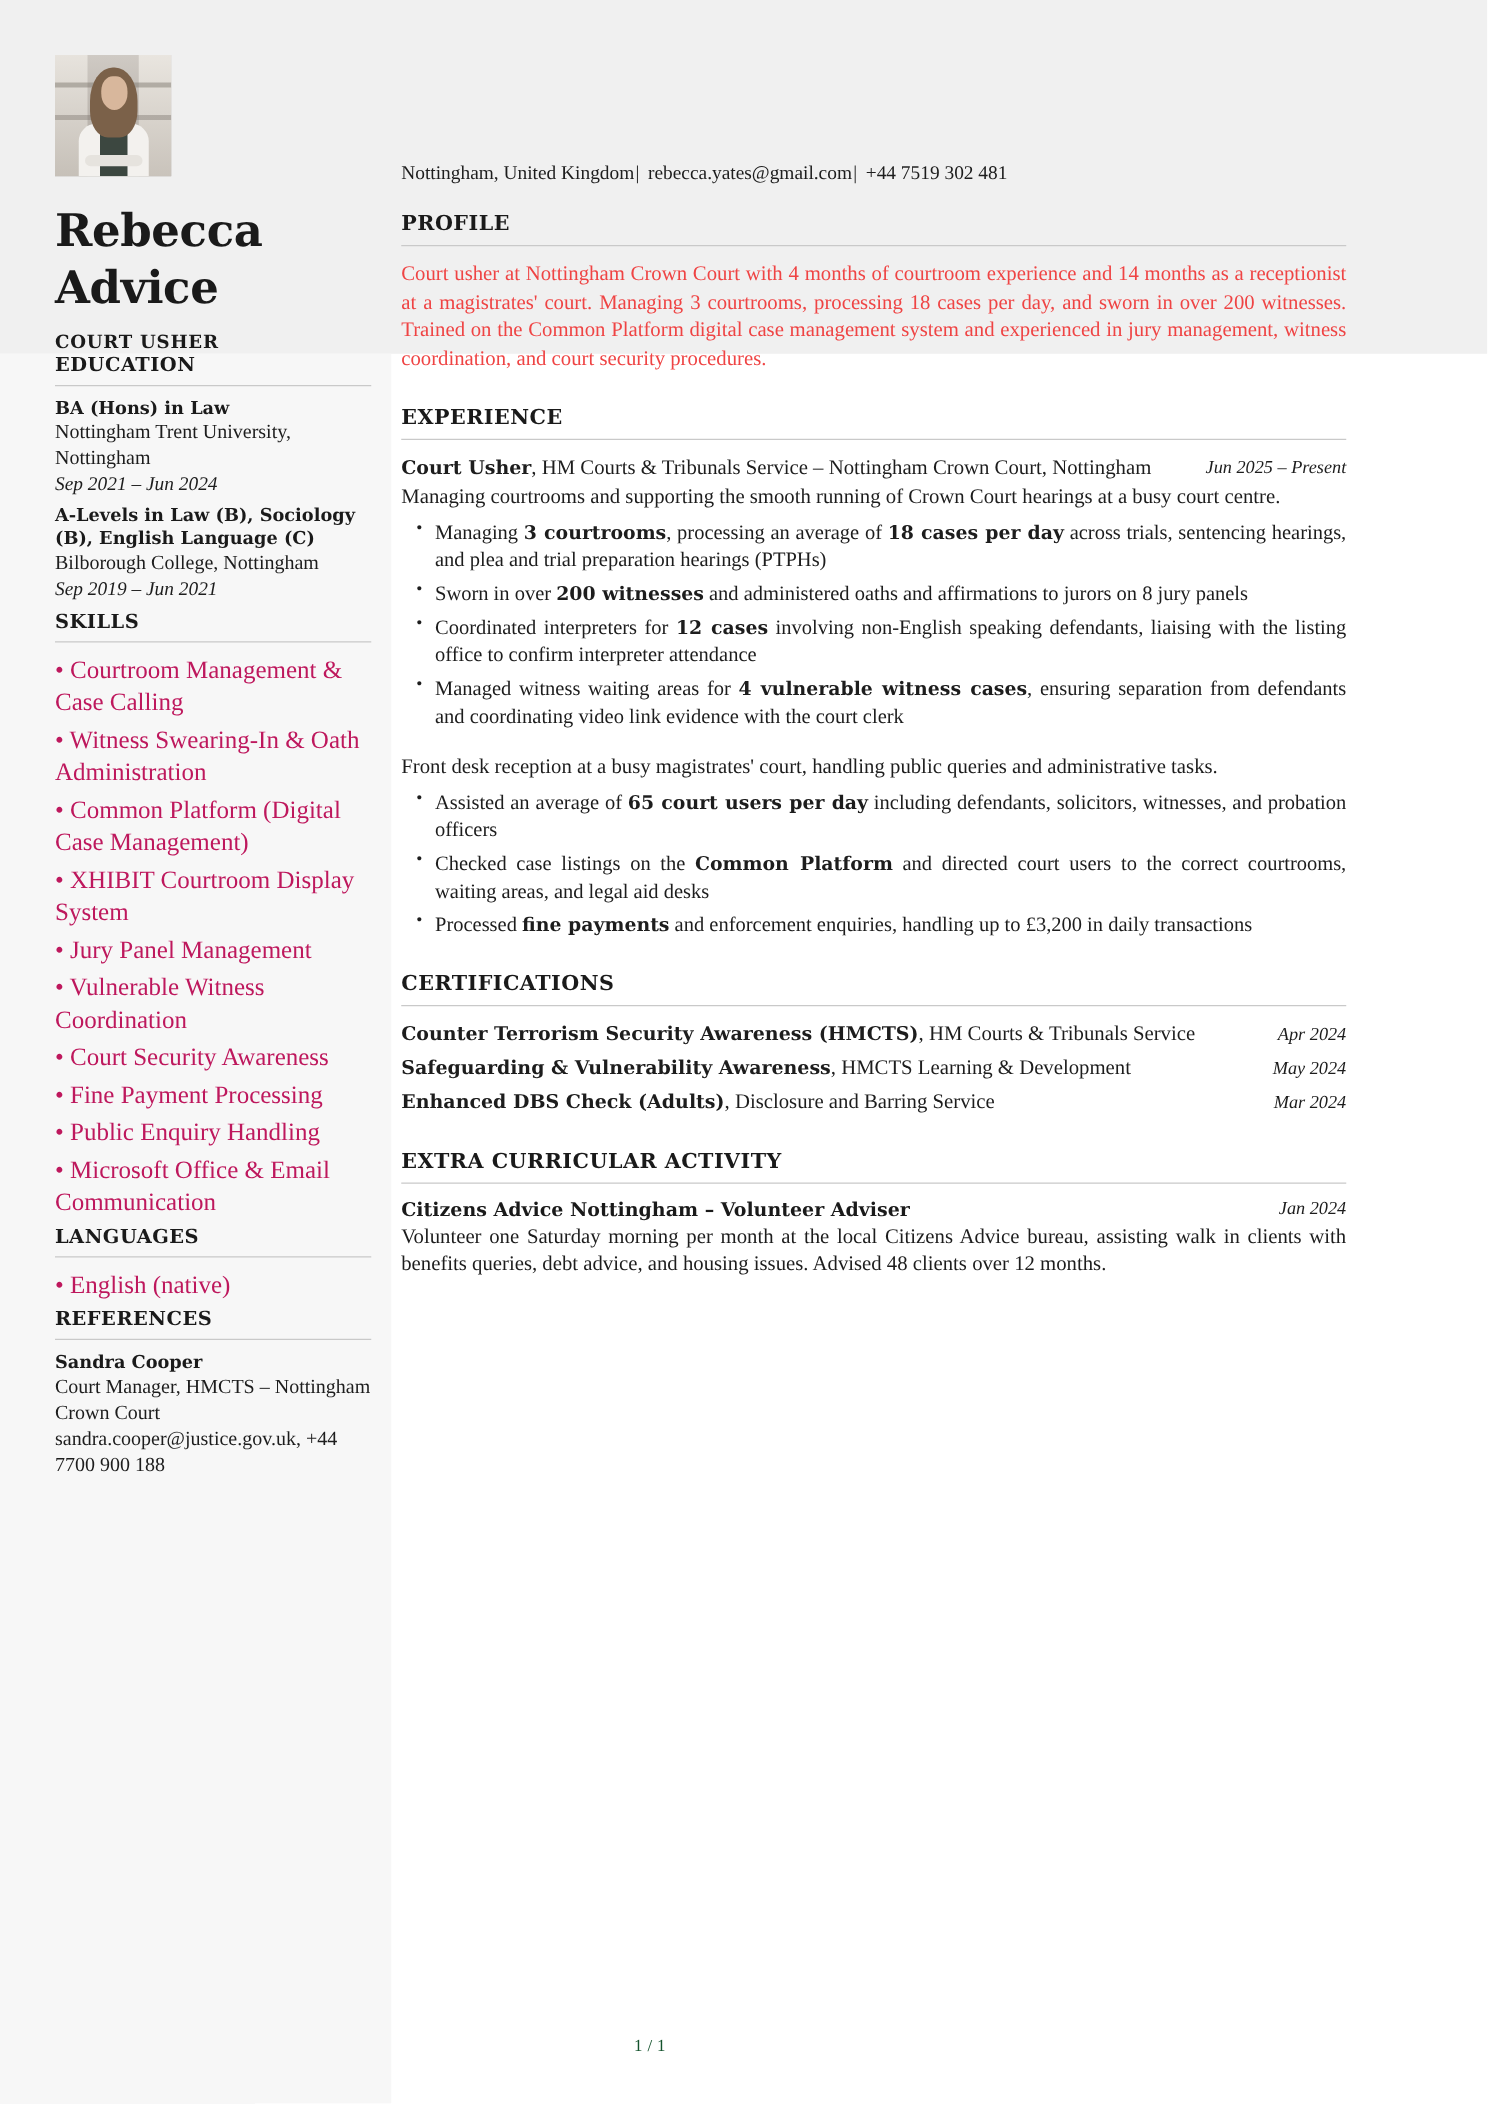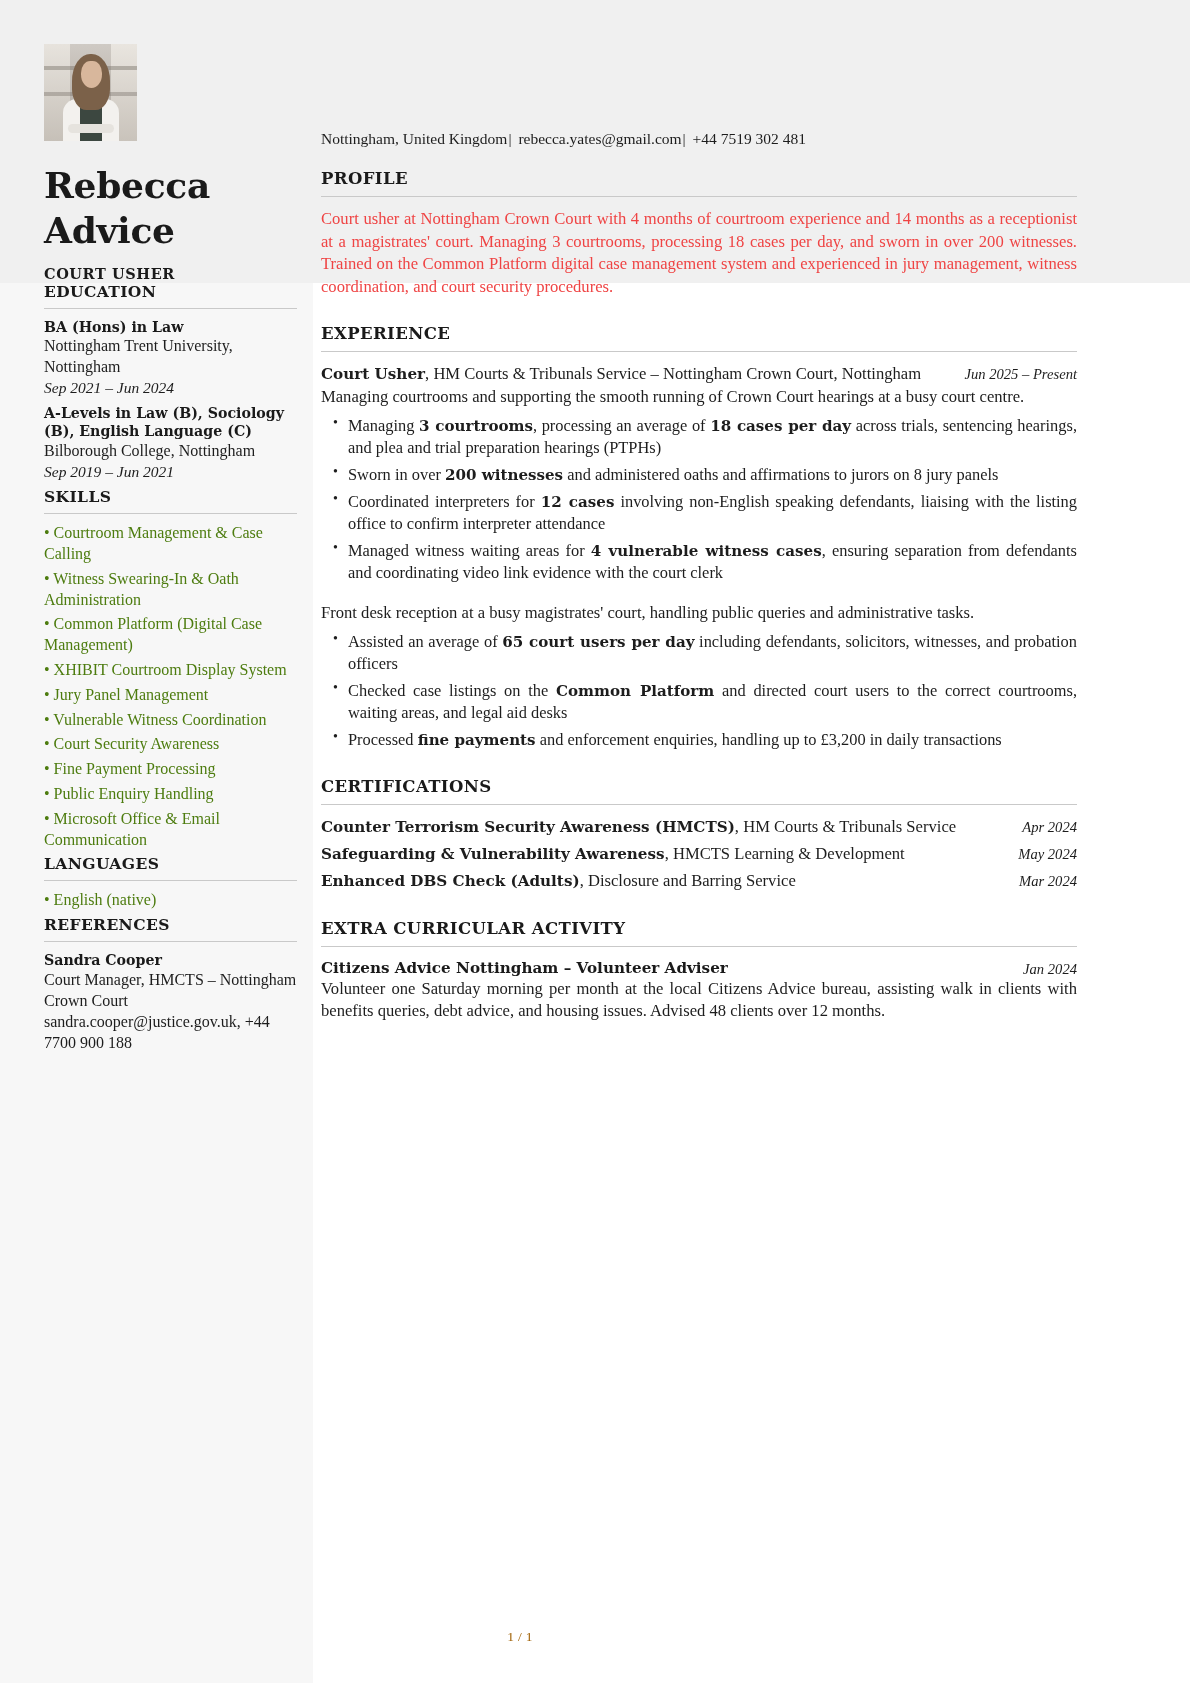--- a/index.html
+++ b/index.html
@@ -141,23 +141,23 @@
   }
   .edu-dates {
     font-style: italic;
     font-size: 15.5px;
     line-height: 1.32;
     color: #1d1d1d;
     margin-bottom: 5px;
   }
 
   .skill-line {
-    font-size: 16px;
+    font-size: 20px;
     line-height: 1.30;
-    color: #4d7c0f;
+    color: #be185d;
     margin-bottom: 4px;
   }
 
   .ref-name {
     font-family: "DejaVu Serif", "Liberation Serif", serif;
     font-weight: 700;
     font-size: 14.2px;
     line-height: 1.35;
     color: #1a1a1a;
   }
@@ -284,21 +284,21 @@
   }
   .cert-date {
     font-style: italic;
     font-size: 14.6px;
     color: #1d1d1d;
     white-space: nowrap;
   }
 
   .extra-head {
     display: flex;
-    align-items: flex-end;
+    align-items: center;
     justify-content: space-between;
     gap: 14px;
   }
   .extra-title {
     font-family: "DejaVu Serif", "Liberation Serif", serif;
     font-weight: 700;
     font-size: 15.2px;
     line-height: 1.34;
     color: #1a1a1a;
   }
@@ -315,21 +315,21 @@
     text-align: justify;
   }
 
   .page-footer {
     position: absolute;
     left: 0;
     bottom: 38px;
     width: 1040px;
     text-align: center;
     font-size: 13.5px;
-    color: #a16207;
+    color: #14532d;
     letter-spacing: 0.3px;
   }
 </style>
 </head>
 <body>
 
 <div class="page">
 
   <div class="header-band"></div>
   <div class="sidebar-band"></div>

